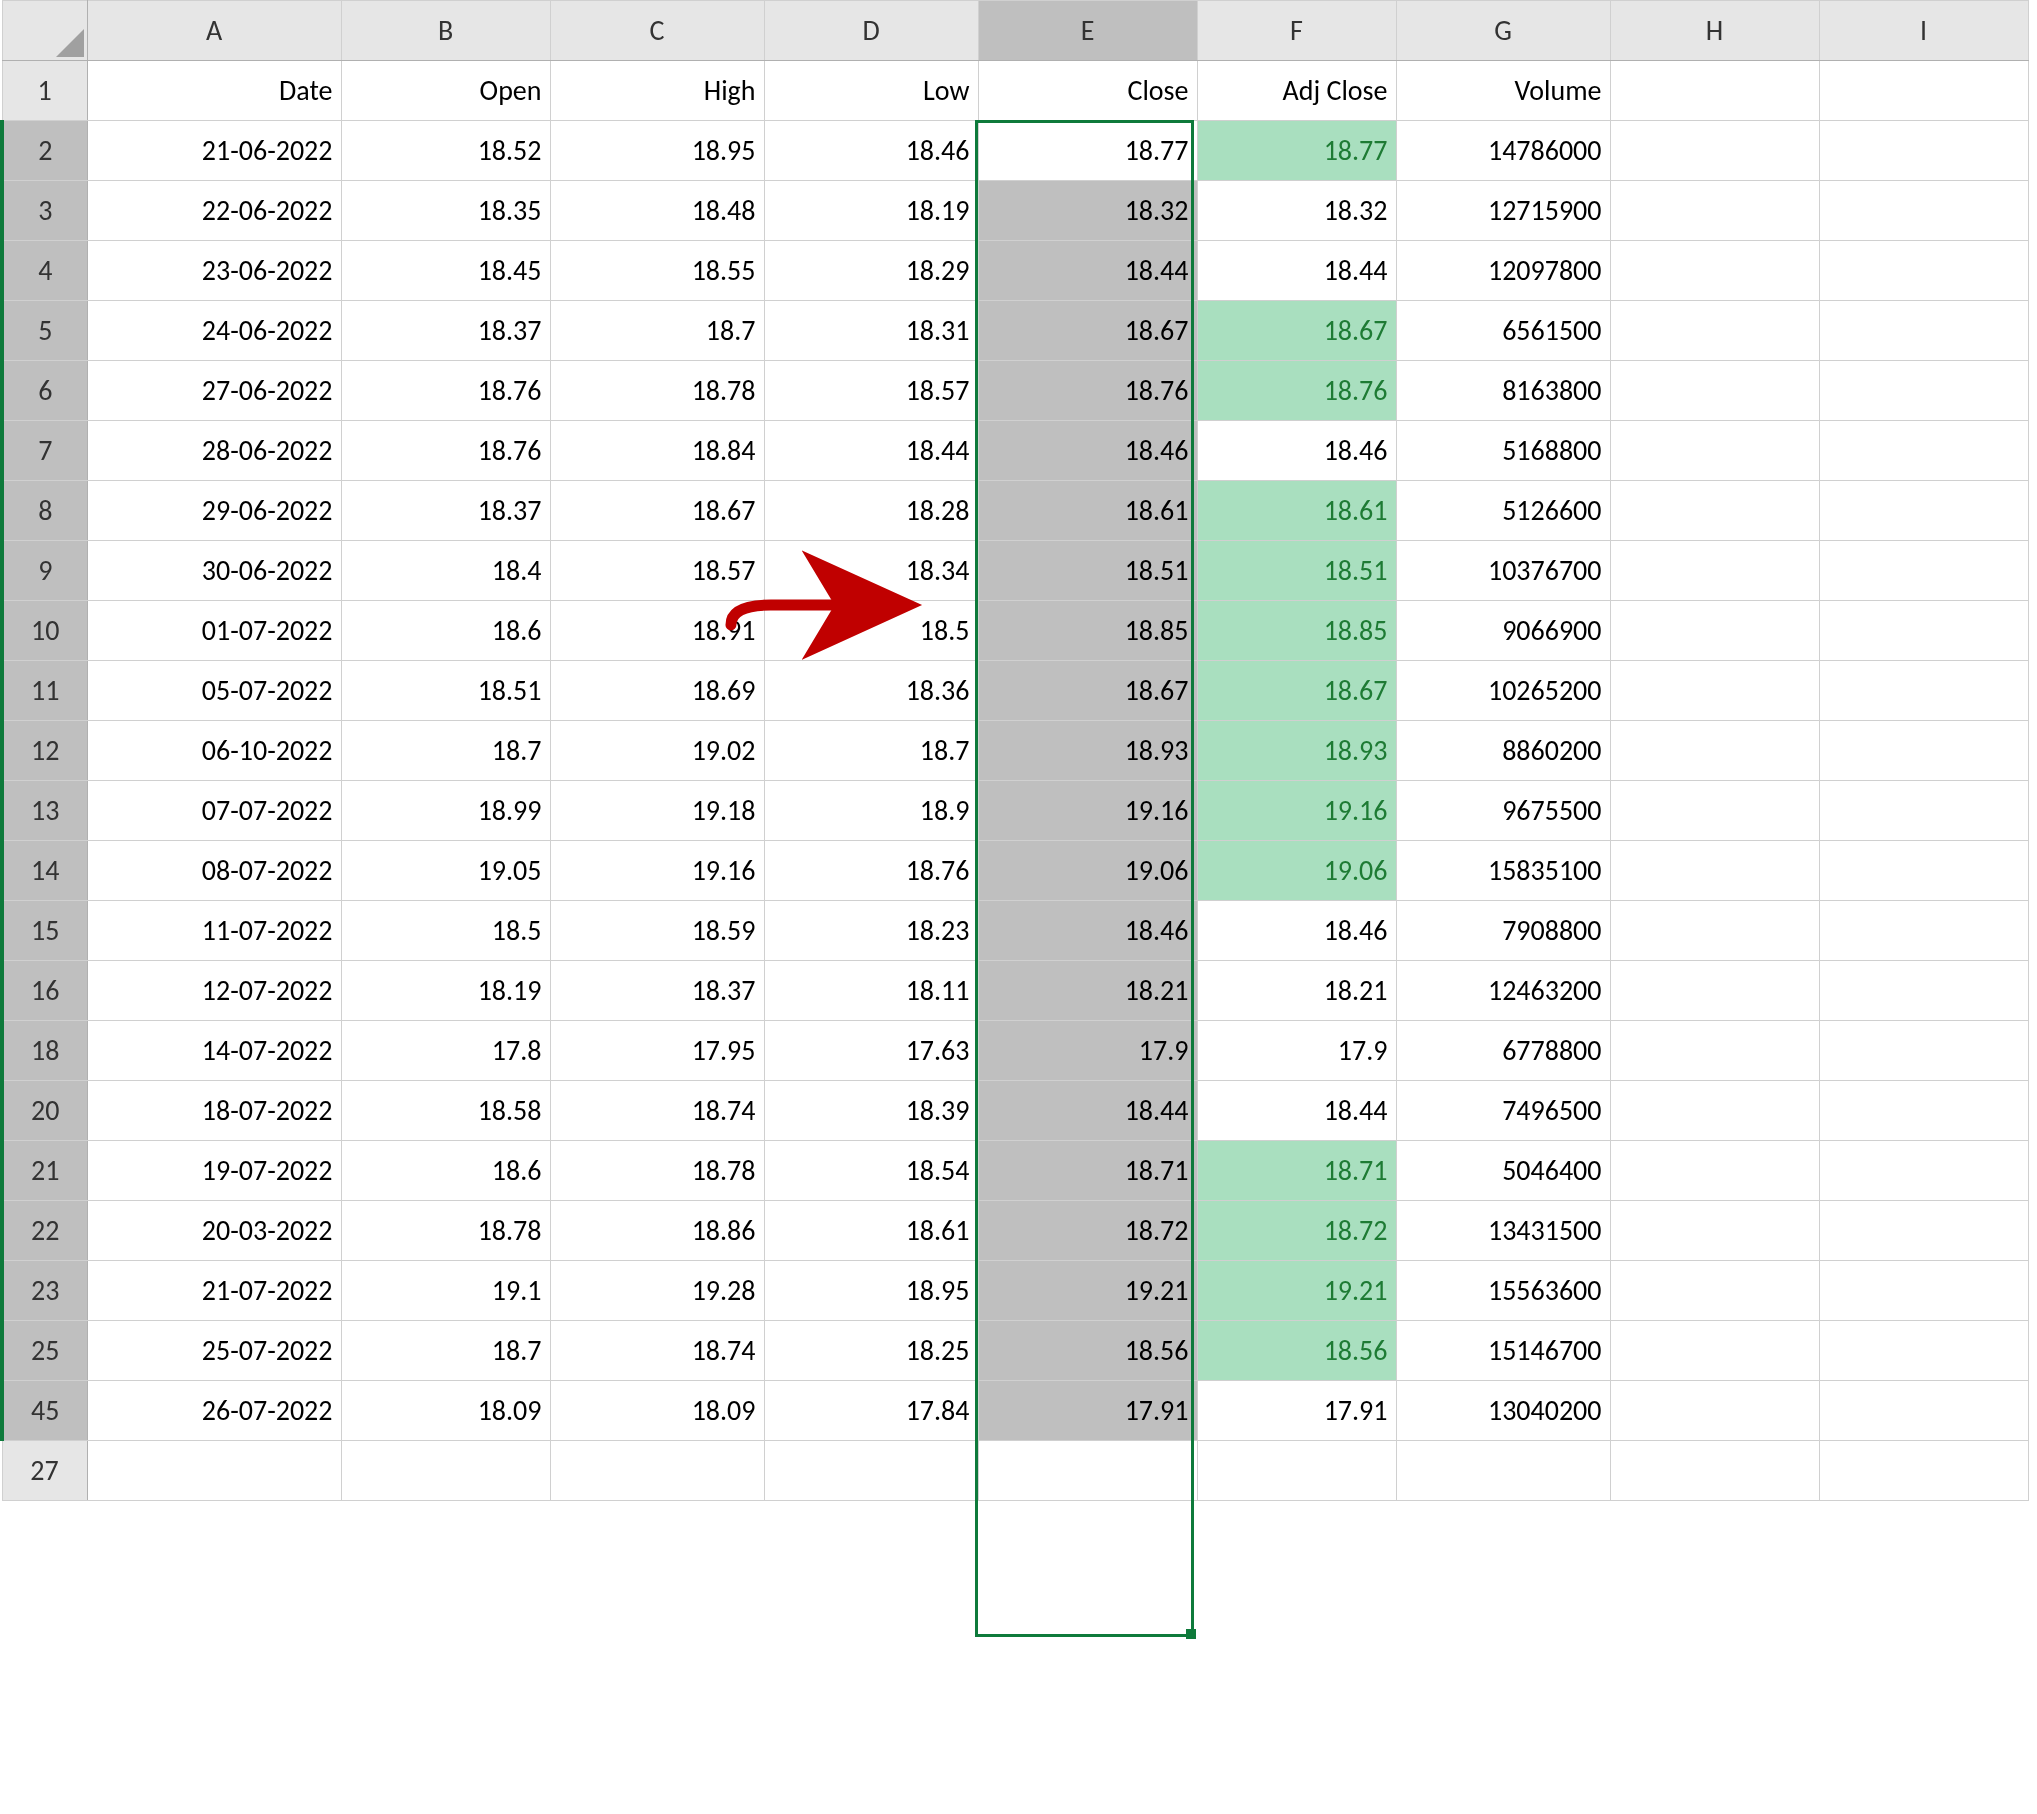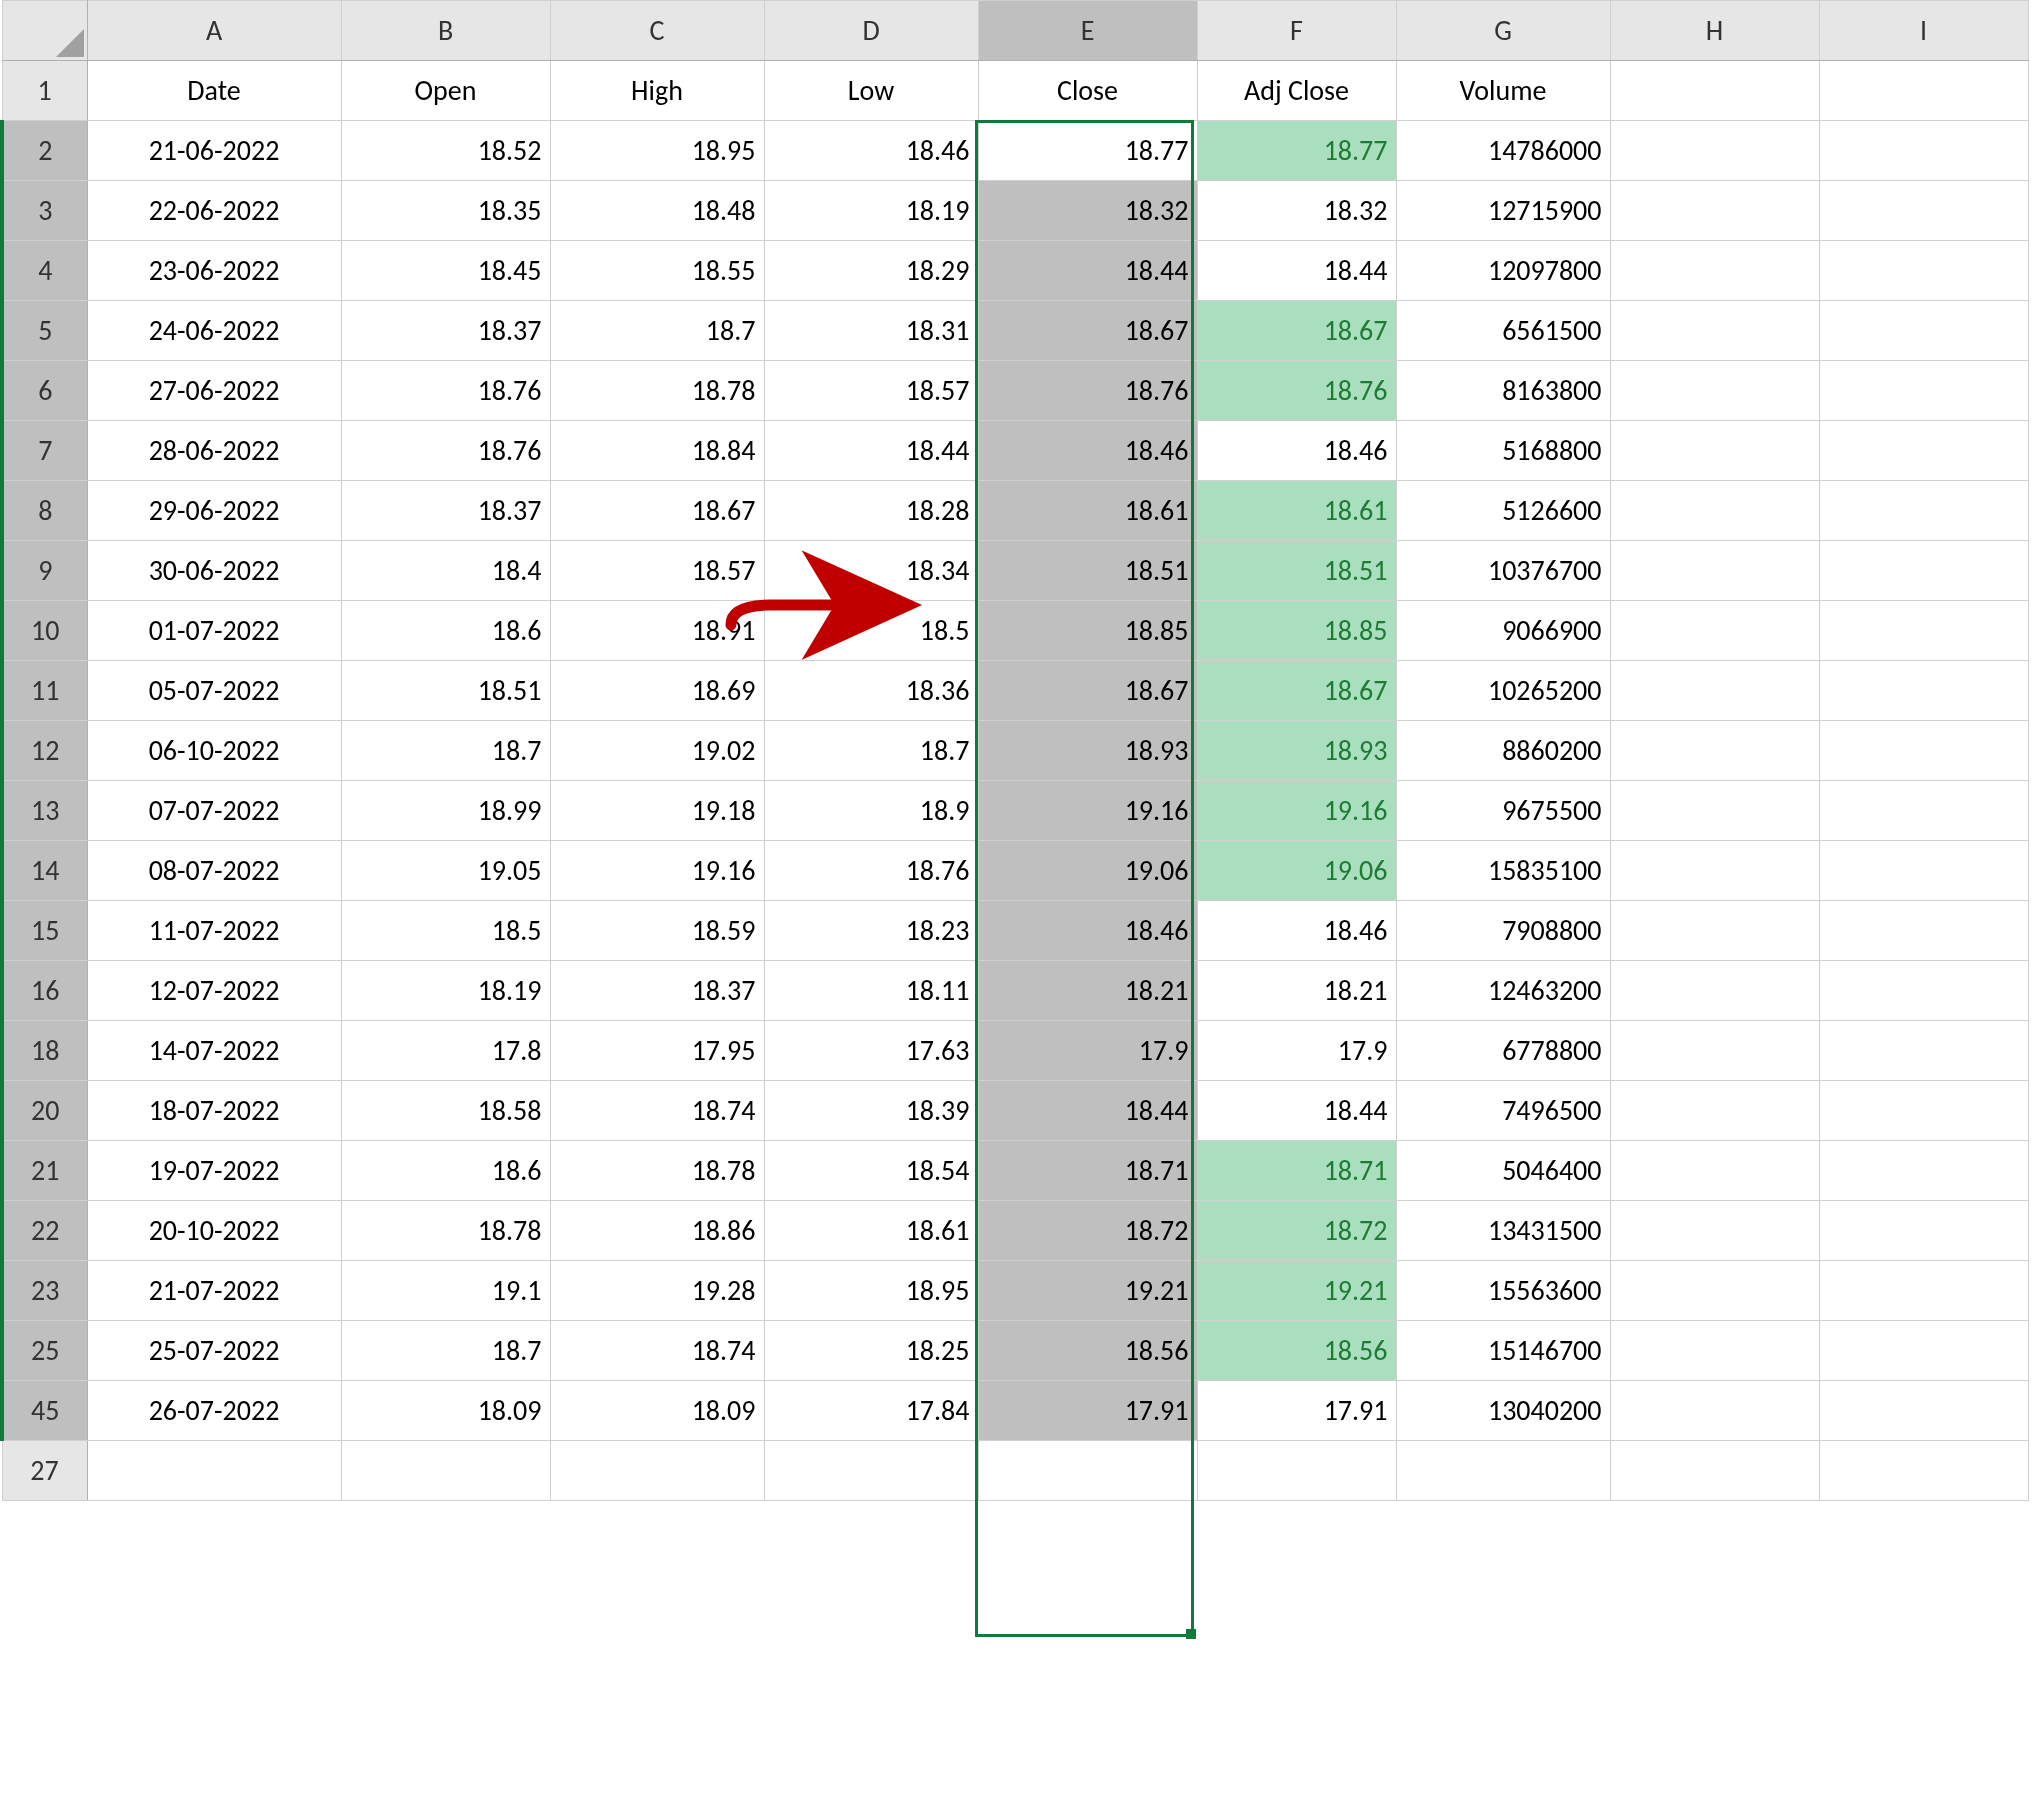--- a/index.html
+++ b/index.html
@@ -66,21 +66,21 @@
     
     .rowhdr.sel {
       background: #bfbfbf;
       border-left: 4px solid #0e7a3b;
     }
     .data {
       text-align: right;
       background: #fff;
     }
     .data.left {
-      text-align: center;
+      text-align: right;
     }
     
     .green {
       background: #a9dfbf;
       color: #1e7b34;
     }
     
     .graycol {
       background: #bfbfbf;
       color: #000;
@@ -377,21 +377,21 @@
           <td class="data">18.78</td>
           <td class="data">18.54</td>
           <td class="data graycol">18.71</td>
           <td class="data green">18.71</td>
           <td class="data">5046400</td>
           <td class="data"></td>
           <td class="data"></td>
         </tr>
         <tr>
           <th class="rowhdr sel">22</th>
-          <td class="data left">20-10-2022</td>
+          <td class="data left">20-03-2022</td>
           <td class="data">18.78</td>
           <td class="data">18.86</td>
           <td class="data">18.61</td>
           <td class="data graycol">18.72</td>
           <td class="data green">18.72</td>
           <td class="data">13431500</td>
           <td class="data"></td>
           <td class="data"></td>
         </tr>
         <tr>

